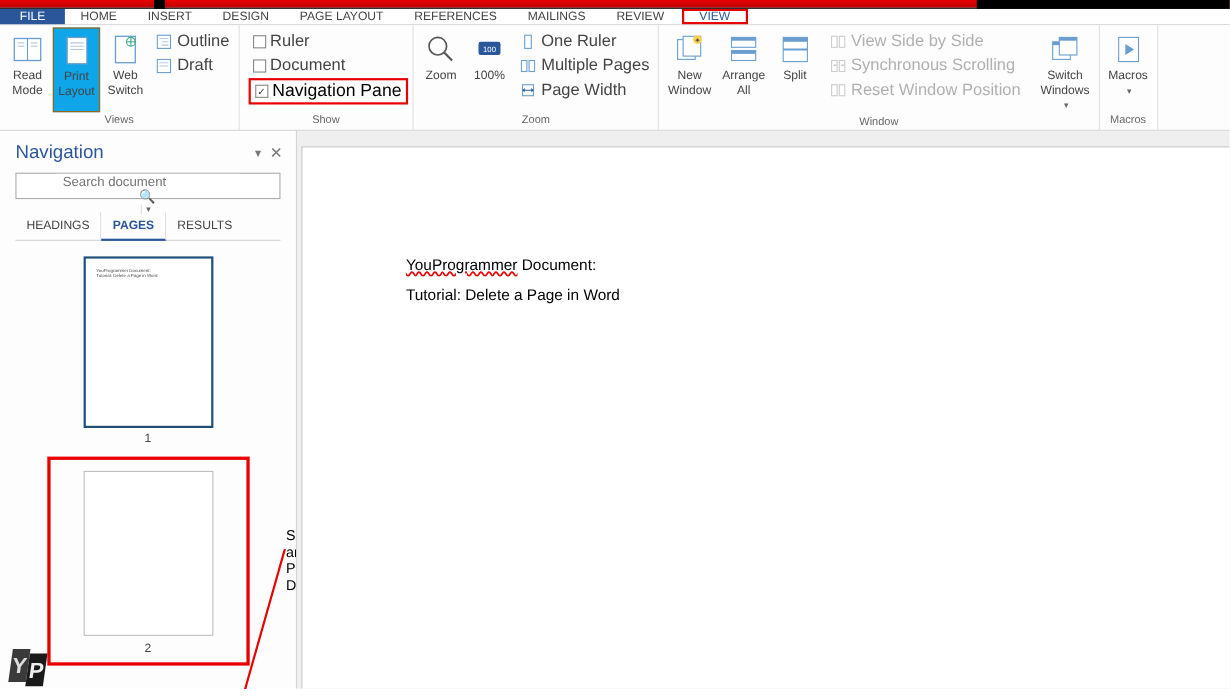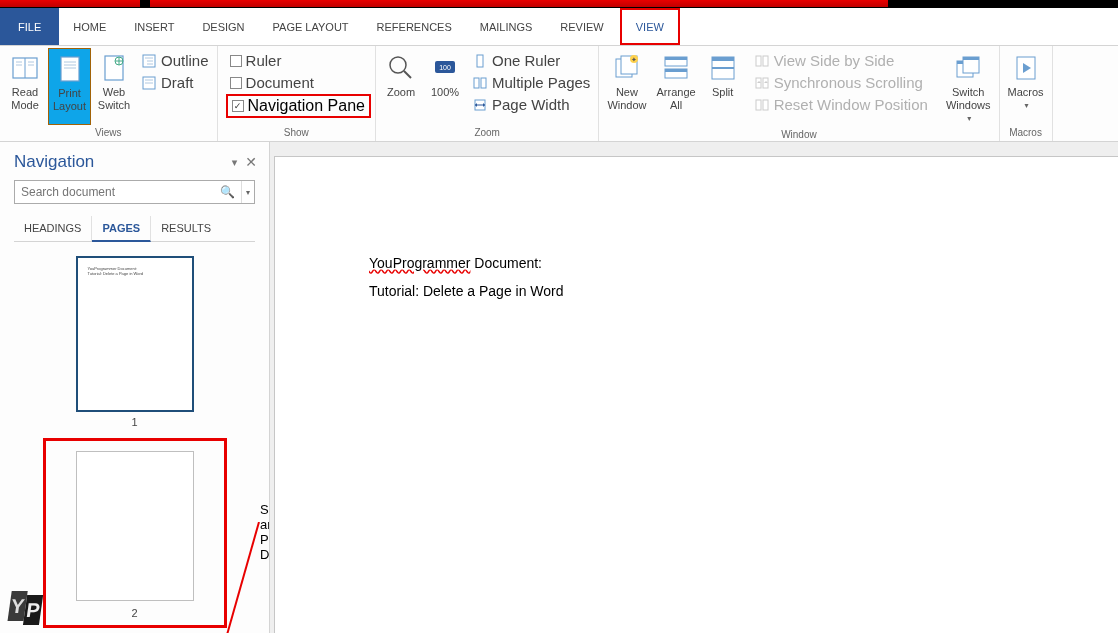--- a/index.html
+++ b/index.html
@@ -2,21 +2,21 @@
 <html><head>
 <meta charset="utf-8">
 <style>
   * { box-sizing: border-box; margin: 0; padding: 0; font-family: 'Segoe UI', Tahoma, sans-serif; }
   body { background: #fff; width: 1118px; height: 633px; overflow: hidden; position: relative; }
   
   .topbar { height: 8px; background: linear-gradient(to bottom, #e80000 0%, #c00000 100%); border-bottom: 1px solid #000; position: relative; }
   .topbar-black { position: absolute; right: 0; top: 0; width: 230px; height: 8px; background: #000; }
   .topbar-black2 { position: absolute; left: 140px; top: 0; width: 10px; height: 8px; background: #000; }
   
-  .ribbon-tabs { display: flex; align-items: stretch; height: 38px; background: #fff; border-bottom: 1px solid #d4d4d4; font-size: 11px; }
+  .ribbon-tabs { display: flex; align-items: stretch; height: 15px; background: #fff; border-bottom: 1px solid #d4d4d4; font-size: 11px; }
   .file-tab { background: #2b579a; color: #fff; padding: 0 18px; display: flex; align-items: center; cursor: pointer; }
   .tab { padding: 0 14px; display: flex; align-items: center; color: #444; cursor: pointer; }
   .view-highlight { border: 2px solid #e80000; padding: 0 14px; display: flex; align-items: center; color: #2b579a; margin-left: 2px; }
   
   .ribbon { display: flex; height: 96px; border-bottom: 1px solid #d4d4d4; background: #fdfdfd; }
   .group { display: flex; flex-direction: column; border-right: 1px solid #e1e1e1; padding: 2px 4px 0 4px; }
   .group-content { flex: 1; display: flex; gap: 2px; }
   .group-label { text-align: center; font-size: 10px; color: #666; padding: 2px 0 3px 0; }
   
   .big-btn { display: flex; flex-direction: column; align-items: center; justify-content: flex-start; padding: 4px 4px 2px 4px; min-width: 42px; cursor: pointer; font-size: 11px; color: #444; text-align: center; line-height: 13px; }
@@ -33,21 +33,21 @@
   
   .main { display: flex; height: calc(633px - 8px - 22px - 96px); }
   
   .nav-pane { width: 270px; border-right: 1px solid #d4d4d4; background: #fdfdfd; display: flex; flex-direction: column; }
   .nav-header { display: flex; align-items: center; justify-content: space-between; padding: 10px 12px 8px 14px; }
   .nav-title { font-size: 17px; color: #2b579a; font-weight: 300; }
   .nav-controls { display: flex; gap: 8px; align-items: center; color: #777; font-size: 11px; }
   .nav-close { cursor: pointer; font-size: 14px; color: #777; }
   .nav-arrow { cursor: pointer; }
   
-  .search-box { margin: 0 14px 8px 14px; border: 1px solid #ababab; display: flex; align-items: center; height: 24px; background: #fff; }
+  .search-box { margin: 0 14px 8px 14px; border: 1px solid #ababab; display: flex; align-items: center; height: 24px; background: #fff; flex-direction: column; }
   .search-box input { flex: 1; border: none; outline: none; font-size: 12px; padding: 0 6px; color: #888; }
   .search-icon { padding: 0 6px; color: #2b579a; font-size: 12px; cursor: pointer; }
   .search-drop { padding: 0 4px; color: #666; font-size: 8px; cursor: pointer; border-left: 1px solid #ddd; height: 100%; display: flex; align-items: center; }
   
   .nav-tabs { display: flex; border-bottom: 1px solid #d4d4d4; margin: 4px 14px 0 14px; }
   .nav-tab { padding: 6px 10px; font-size: 11px; color: #444; cursor: pointer; border-right: 1px solid #e1e1e1; }
   .nav-tab:last-child { border-right: none; }
   .nav-tab.active { color: #2b579a; font-weight: 600; border-bottom: 2px solid #2b579a; margin-bottom: -1px; }
   
   .thumbs { flex: 1; overflow: auto; padding: 14px 0 10px 0; display: flex; flex-direction: column; align-items: center; gap: 10px; position: relative; }

